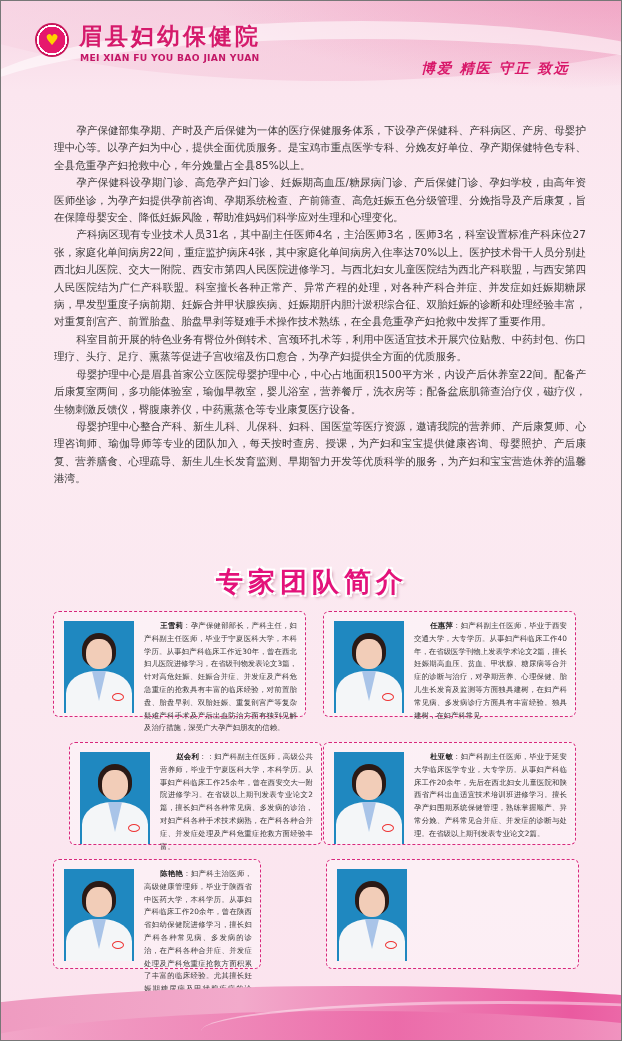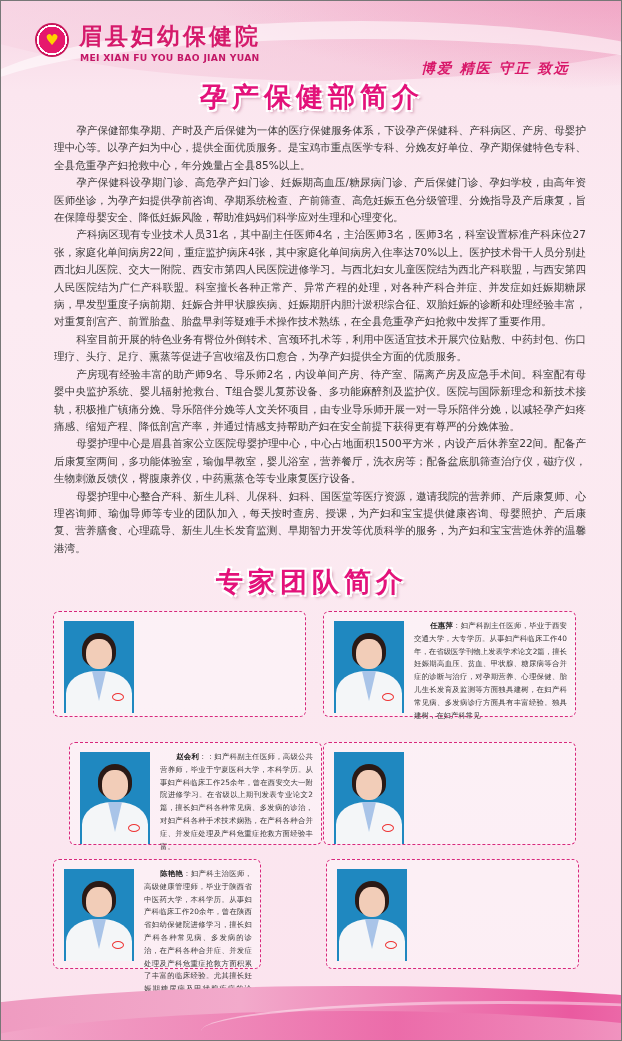--- a/index.html
+++ b/index.html
@@ -116,42 +116,41 @@
   <div class="swoosh3"></div>
   <div class="swoosh2"></div>
 
   <div class="logo">
     <span class="logo-heart">♥</span>
   </div>
   <div class="hosp-name">眉县妇幼保健院</div>
   <div class="hosp-pinyin">MEI XIAN FU YOU BAO JIAN YUAN</div>
   <div class="motto">博爱 精医 守正 致远</div>
 
-  <div class="section-title title1">孕产保健部简介</div>
 
   <div class="intro">
     <p>孕产保健部集孕期、产时及产后保健为一体的医疗保健服务体系，下设孕产保健科、产科病区、产房、母婴护理中心等。以孕产妇为中心，提供全面优质服务。是宝鸡市重点医学专科、分娩友好单位、孕产期保健特色专科、全县危重孕产妇抢救中心，年分娩量占全县85%以上。</p>
     <p>孕产保健科设孕期门诊、高危孕产妇门诊、妊娠期高血压/糖尿病门诊、产后保健门诊、孕妇学校，由高年资医师坐诊，为孕产妇提供孕前咨询、孕期系统检查、产前筛查、高危妊娠五色分级管理、分娩指导及产后康复，旨在保障母婴安全、降低妊娠风险，帮助准妈妈们科学应对生理和心理变化。</p>
     <p>产科病区现有专业技术人员31名，其中副主任医师4名，主治医师3名，医师3名，科室设置标准产科床位27张，家庭化单间病房22间，重症监护病床4张，其中家庭化单间病房入住率达70%以上。医护技术骨干人员分别赴西北妇儿医院、交大一附院、西安市第四人民医院进修学习。与西北妇女儿童医院结为西北产科联盟，与西安第四人民医院结为广仁产科联盟。科室擅长各种正常产、异常产程的处理，对各种产科合并症、并发症如妊娠期糖尿病，早发型重度子病前期、妊娠合并甲状腺疾病、妊娠期肝内胆汁淤积综合征、双胎妊娠的诊断和处理经验丰富，对重复剖宫产、前置胎盘、胎盘早剥等疑难手术操作技术熟练，在全县危重孕产妇抢救中发挥了重要作用。</p>
     <p>科室目前开展的特色业务有臀位外倒转术、宫颈环扎术等，利用中医适宜技术开展穴位贴敷、中药封包、伤口理疗、头疗、足疗、熏蒸等促进子宫收缩及伤口愈合，为孕产妇提供全方面的优质服务。</p>
-    <p>产房现有经验丰富的助产师9名、导乐师2名，内设单间产房、待产室、隔离产房及应急手术间。科室配有母婴中央监护系统、婴儿辐射抢救台、T组合婴儿复苏设备、多功能麻醉剂及监护仪。医院与国际新理念和新技术接轨，积极推广镇痛分娩、导乐陪伴分娩等人文关怀项目，由专业导乐师开展一对一导乐陪伴分娩，以减轻孕产妇疼痛感、缩短产程、降低剖宫产率，并通过情感支持帮助产妇在安全前提下获得更有尊严的分娩体验。</p>
     <p>母婴护理中心是眉县首家公立医院母婴护理中心，中心占地面积1500平方米，内设产后休养室22间。配备产后康复室两间，多功能体验室，瑜伽早教室，婴儿浴室，营养餐厅，洗衣房等；配备盆底肌筛查治疗仪，磁疗仪，生物刺激反馈仪，臀腹康养仪，中药熏蒸仓等专业康复医疗设备。</p>
     <p>母婴护理中心整合产科、新生儿科、儿保科、妇科、国医堂等医疗资源，邀请我院的营养师、产后康复师、心理咨询师、瑜伽导师等专业的团队加入，每天按时查房、授课，为产妇和宝宝提供健康咨询、母婴照护、产后康复、营养膳食、心理疏导、新生儿生长发育监测、早期智力开发等优质科学的服务，为产妇和宝宝营造休养的温馨港湾。</p>
   </div>
 
   <div class="section-title title2">专家团队简介</div>
 
   <div class="card" style="left:52px; top:610px; width:253px; height:106px;">
     <div class="photo">
       <div class="coat"></div>
         <div class="shirt"></div>
         <div class="hair"></div>
         <div class="face"></div>
         <div class="badge"></div>
     </div>
+    <div class="bio"><span class="nm">王雪莉</span><span>：孕产保健部部长，产科主任，妇产科副主任医师，毕业于宁夏医科大学，本科学历。从事妇产科临床工作近30年，曾在西北妇儿医院进修学习，在省级刊物发表论文3篇，针对高危妊娠、妊娠合并症、并发症及产科危急重症的抢救具有丰富的临床经验，对前置胎盘、胎盘早剥、双胎妊娠、重复剖宫产等复杂疑难产科手术及产后出血防治方面有独到见解及治疗措施，深受广大孕产妇朋友的信赖。</span></div>
   </div>
 
   <div class="card" style="left:322px; top:610px; width:253px; height:106px;">
     <div class="photo">
       <div class="coat"></div>
         <div class="shirt"></div>
         <div class="hair"></div>
         <div class="face"></div>
         <div class="badge"></div>
     </div>
@@ -170,20 +169,21 @@
   </div>
 
   <div class="card" style="left:322px; top:741px; width:253px; height:103px;">
     <div class="photo">
       <div class="coat"></div>
         <div class="shirt"></div>
         <div class="hair"></div>
         <div class="face"></div>
         <div class="badge"></div>
     </div>
+    <div class="bio"><span class="nm">杜亚敏</span><span>：妇产科副主任医师，毕业于延安大学临床医学专业，大专学历。从事妇产科临床工作20余年，先后在西北妇女儿童医院和陕西省产科出血适宜技术培训班进修学习。擅长孕产妇围期系统保健管理，熟练掌握顺产、异常分娩、产科常见合并症、并发症的诊断与处理。在省级以上期刊发表专业论文2篇。</span></div>
   </div>
 
   <div class="card" style="left:52px; top:858px; width:208px; height:110px;">
     <div class="photo">
       <div class="coat"></div>
         <div class="shirt"></div>
         <div class="hair"></div>
         <div class="face"></div>
         <div class="badge"></div>
     </div>

